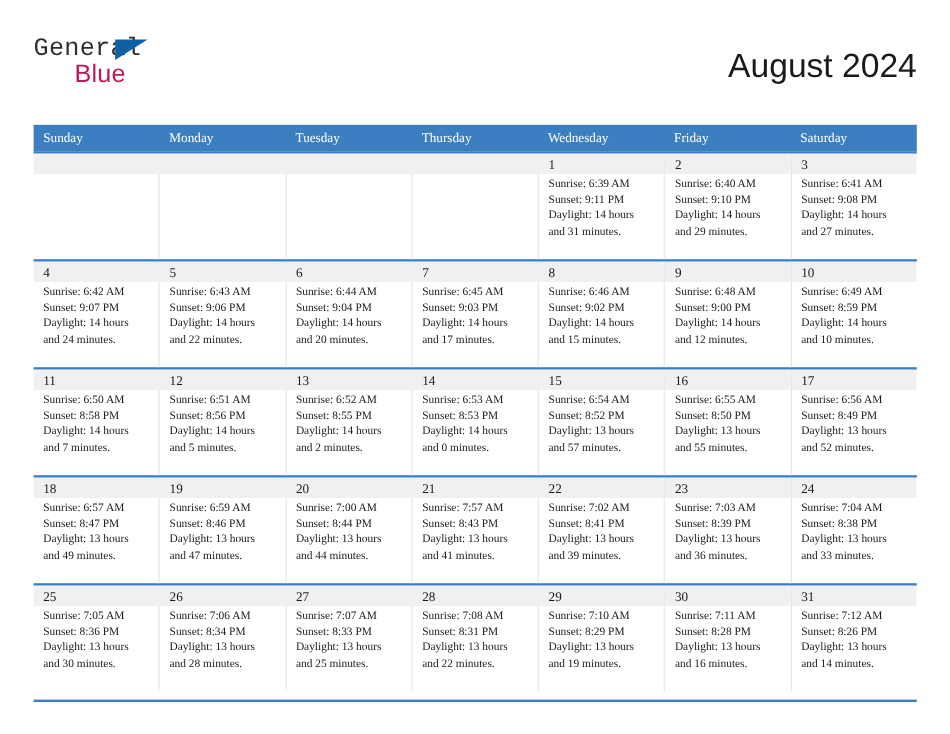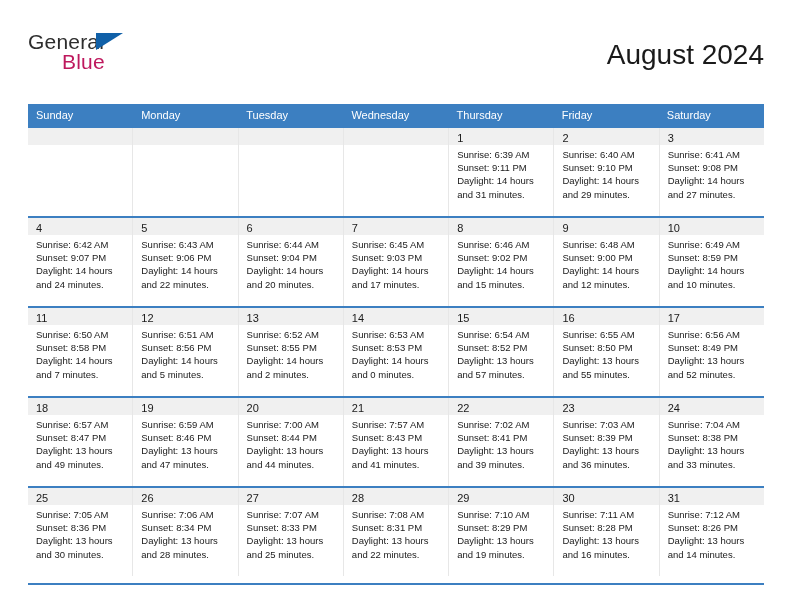--- a/index.html
+++ b/index.html
@@ -36,21 +36,21 @@
     width: 180px;
     height: 50px;
   }
   .logo-general {
     position: absolute;
     left: 0;
     top: 0;
     font-size: 21px;
     letter-spacing: 0.2px;
     color: #2e2e2e;
-    font-family: Liberation Sans, sans-serif;
+    font-family: Liberation Mono, monospace;
   }
   .logo-tri {
     position: absolute;
     left: 68px;
     top: 3px;
     width: 0;
     height: 0;
     border-left: 27px solid #1060a8;
     border-bottom: 17px solid transparent;
   }
@@ -84,20 +84,21 @@
     margin-top: 6px;
     white-space: nowrap;
   }
 
   
   .calendar {
     position: absolute;
     left: 28px;
     top: 104px;
     width: 736px;
+    font-family: Liberation Serif, serif;
   }
   .dow-row {
     display: flex;
     background: #3c7fc1;
     height: 22px;
   }
   .dow {
     flex: 1 1 0;
     color: #ffffff;
     font-size: 11px;
@@ -171,22 +172,22 @@
       <div class="cal-title">August 2024</div>
     </div>
   </div>
 
   <div class="calendar">
 
     <div class="dow-row">
       <div class="dow">Sunday</div>
       <div class="dow">Monday</div>
       <div class="dow">Tuesday</div>
+      <div class="dow">Thursday</div>
       <div class="dow">Wednesday</div>
-      <div class="dow">Thursday</div>
       <div class="dow">Friday</div>
       <div class="dow">Saturday</div>
     </div>
 
     <div class="week">
       <div class="cell">
         <div class="daynum-band"><span class="daynum"></span></div>
         <div class="info">
           <div class="info-line"></div>
           <div class="info-line"></div>

